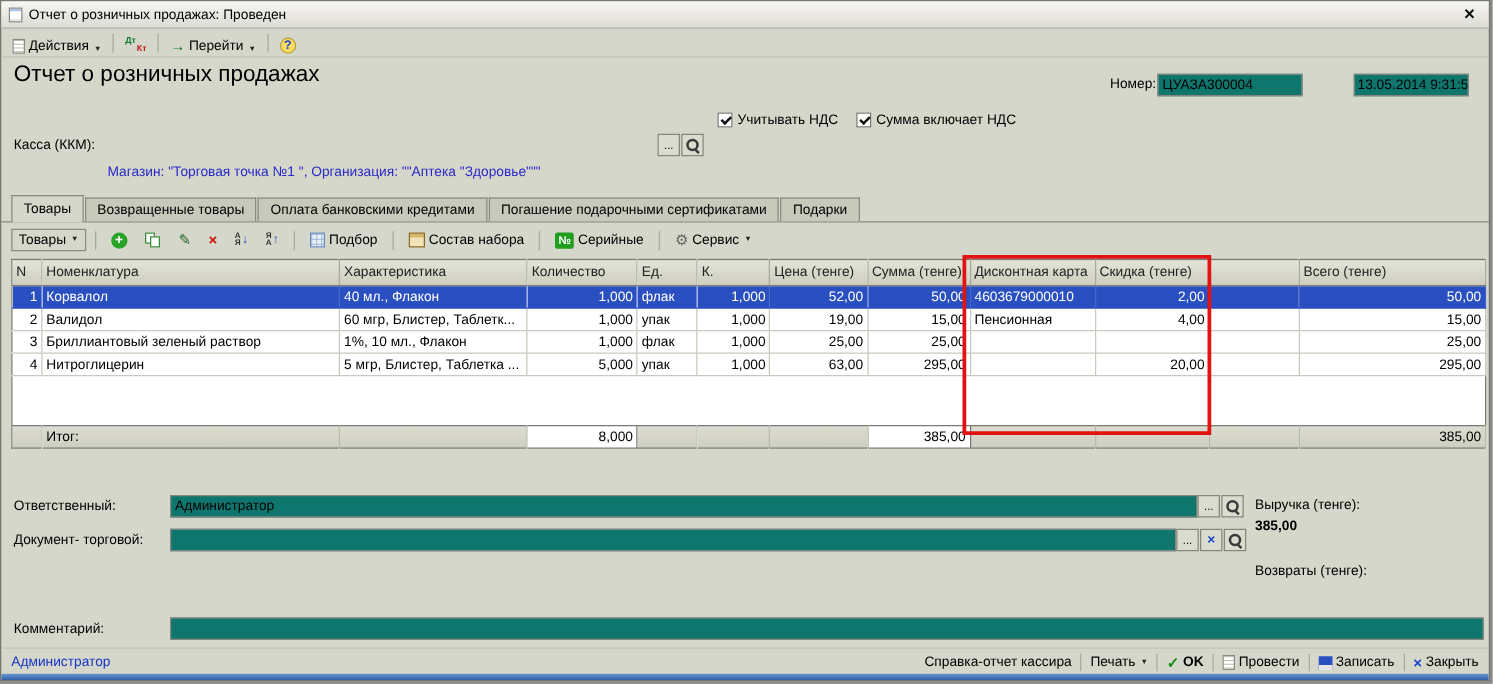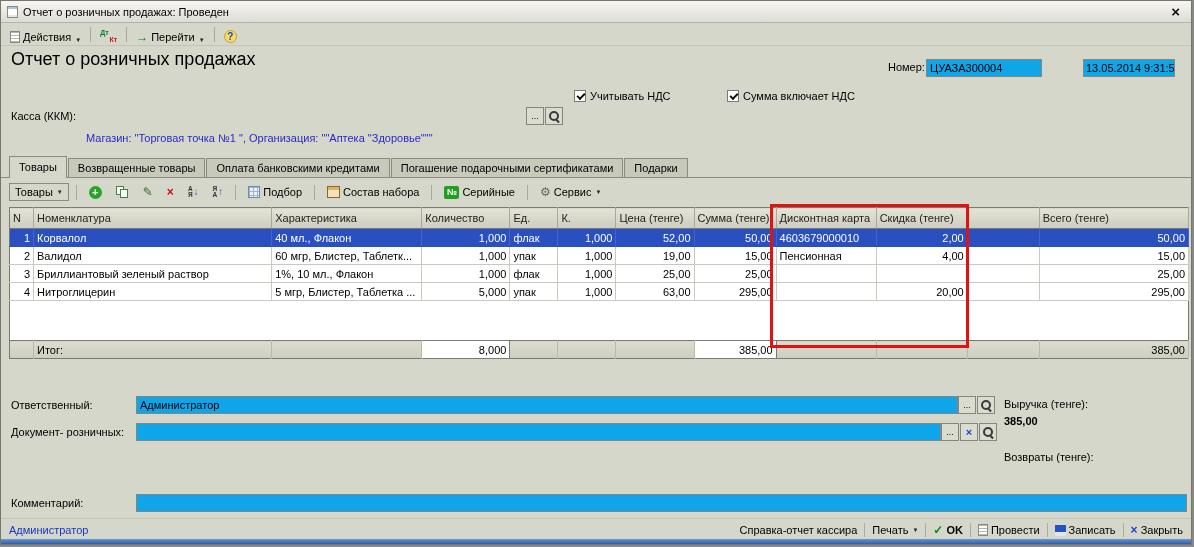--- a/index.html
+++ b/index.html
@@ -56,21 +56,21 @@
   .ic-mag::after { content:""; position:absolute; left:9px; top:9px; width:4px; height:2px;
     background:#3a3a3a; transform:rotate(45deg); transform-origin:0 0; }
   .ic-check { color:#0a8a0a; font-weight:bold; font-size:12px; line-height:12px; }
   .ic-save { display:inline-block; width:11px; height:11px; background:#2a50c0;
     box-shadow: inset 0 -4px 0 #e4e4e4; }
   .ic-closex { color:#1a48c8; font-weight:bold; font-size:12px; line-height:12px; }
 
   
   .doc-title { position:absolute; top:48px; left:10px; font-size:18px; }
   .lbl { position:absolute; height:17px; line-height:17px; white-space:nowrap; }
-  .field { position:absolute; height:18px; line-height:16px; background:#0ea5e9; border:1px solid #86867e;
+  .field { position:absolute; height:18px; line-height:16px; background:#0f766e; border:1px solid #86867e;
     padding:0 3px; overflow:hidden; white-space:nowrap; }
   .sbtn { position:absolute; width:18px; height:18px; background:#dadcd0; border:1px solid #86867e;
     display:flex; align-items:center; justify-content:center; font-size:9px; line-height:9px; }
   .cbwrap { position:absolute; display:flex; align-items:center; gap:4px; height:14px; }
   .cb { width:12px; height:12px; background:#fff; border:1px solid #7a7a72; position:relative; display:inline-block; }
   .cb.checked::after { content:""; position:absolute; left:2px; top:2px; width:6px; height:3px;
     border-left:2px solid #101010; border-bottom:2px solid #101010; transform:rotate(-45deg); }
   .info-line { position:absolute; top:131px; left:85px; color:#2a2ac8; white-space:nowrap; }
 
   
@@ -158,21 +158,21 @@
 
   <div class="lbl" style="left:887px; top:58px;">Номер:</div>
   <div class="field" style="left:925px; top:58px; width:116px;">ЦУАЗА300004</div>
   <div class="lbl" style="left:1105px; top:58px;">Дата:</div>
   <div class="field" style="left:1082px; top:58px; width:92px; padding:0 2px;">13.05.2014 9:31:50</div>
 
   <div class="cbwrap" style="left:573px; top:88px;">
     <span class="cb checked"></span>
     <span>Учитывать НДС</span>
   </div>
-  <div class="cbwrap" style="left:726px; top:88px;">
+  <div class="cbwrap" style="left:684px; top:88px;">
     <span class="cb checked"></span>
     <span>Сумма включает НДС</span>
   </div>
 
   <div class="lbl" style="left:10px; top:107px;">Касса (ККМ):</div>
   <div class="sbtn" style="left:525px; top:106px;">...</div>
   <div class="sbtn" style="left:544px; top:106px;">
       <span class="ic-mag"></span>
     </div>
   <div class="info-line">Магазин: "Торговая точка №1 ", Организация: ""Аптека "Здоровье"""</div>
@@ -359,21 +359,21 @@
   <div class="field" style="left:135px; top:395px; width:822px;">Администратор</div>
   <div class="sbtn" style="left:957px; top:395px;">...</div>
   <div class="sbtn" style="left:976px; top:395px;">
       <span class="ic-mag"></span>
     </div>
   <div class="tot" style="top:395px;">
     <span>Выручка (тенге):</span>
     <span class="val">385,00</span>
   </div>
 
-  <div class="lbl" style="left:10px; top:423px;">Документ- розничных:</div>
+  <div class="lbl" style="left:10px; top:423px;">Документ- торговой:</div>
   <div class="field" style="left:135px; top:422px; width:805px;"></div>
   <div class="sbtn" style="left:940px; top:422px;">...</div>
   <div class="sbtn" style="left:959px; top:422px; color:#1a48c8; font-weight:bold; font-size:11px;">×</div>
   <div class="sbtn" style="left:978px; top:422px;">
       <span class="ic-mag"></span>
     </div>
 
   <div class="tot" style="top:448px;">
     <span>Возвраты (тенге):</span>
     <span class="val"></span>

